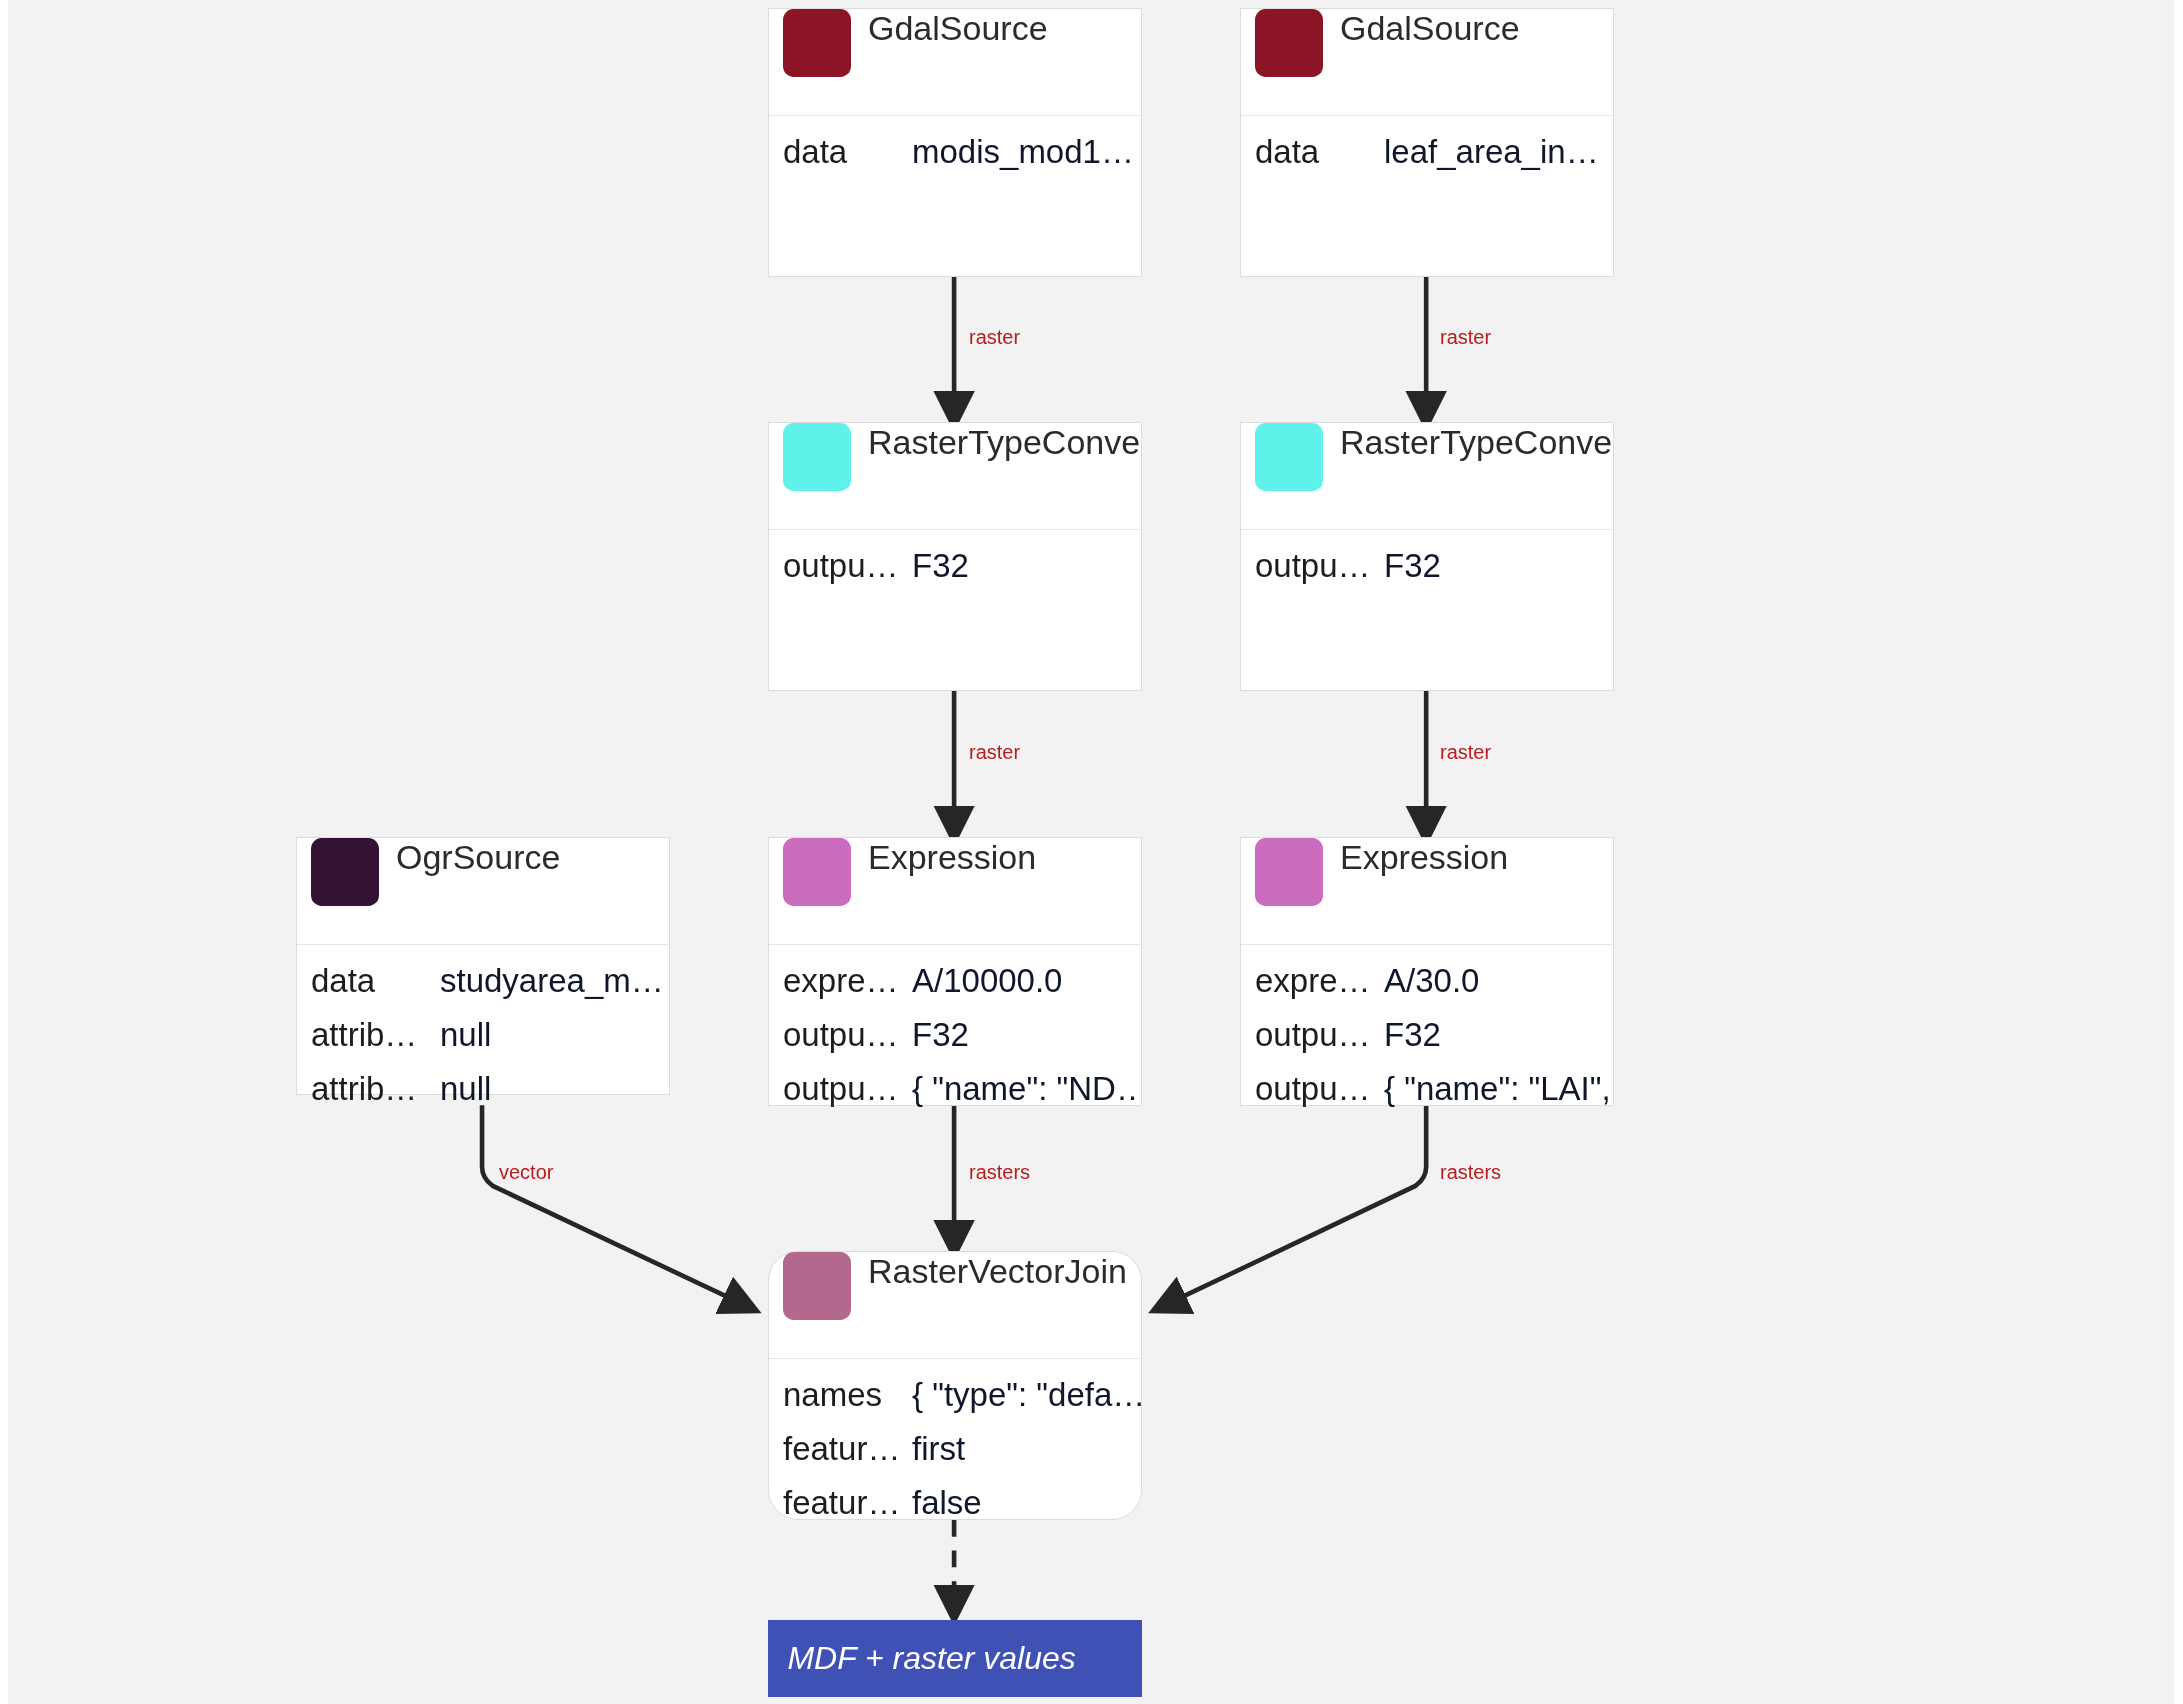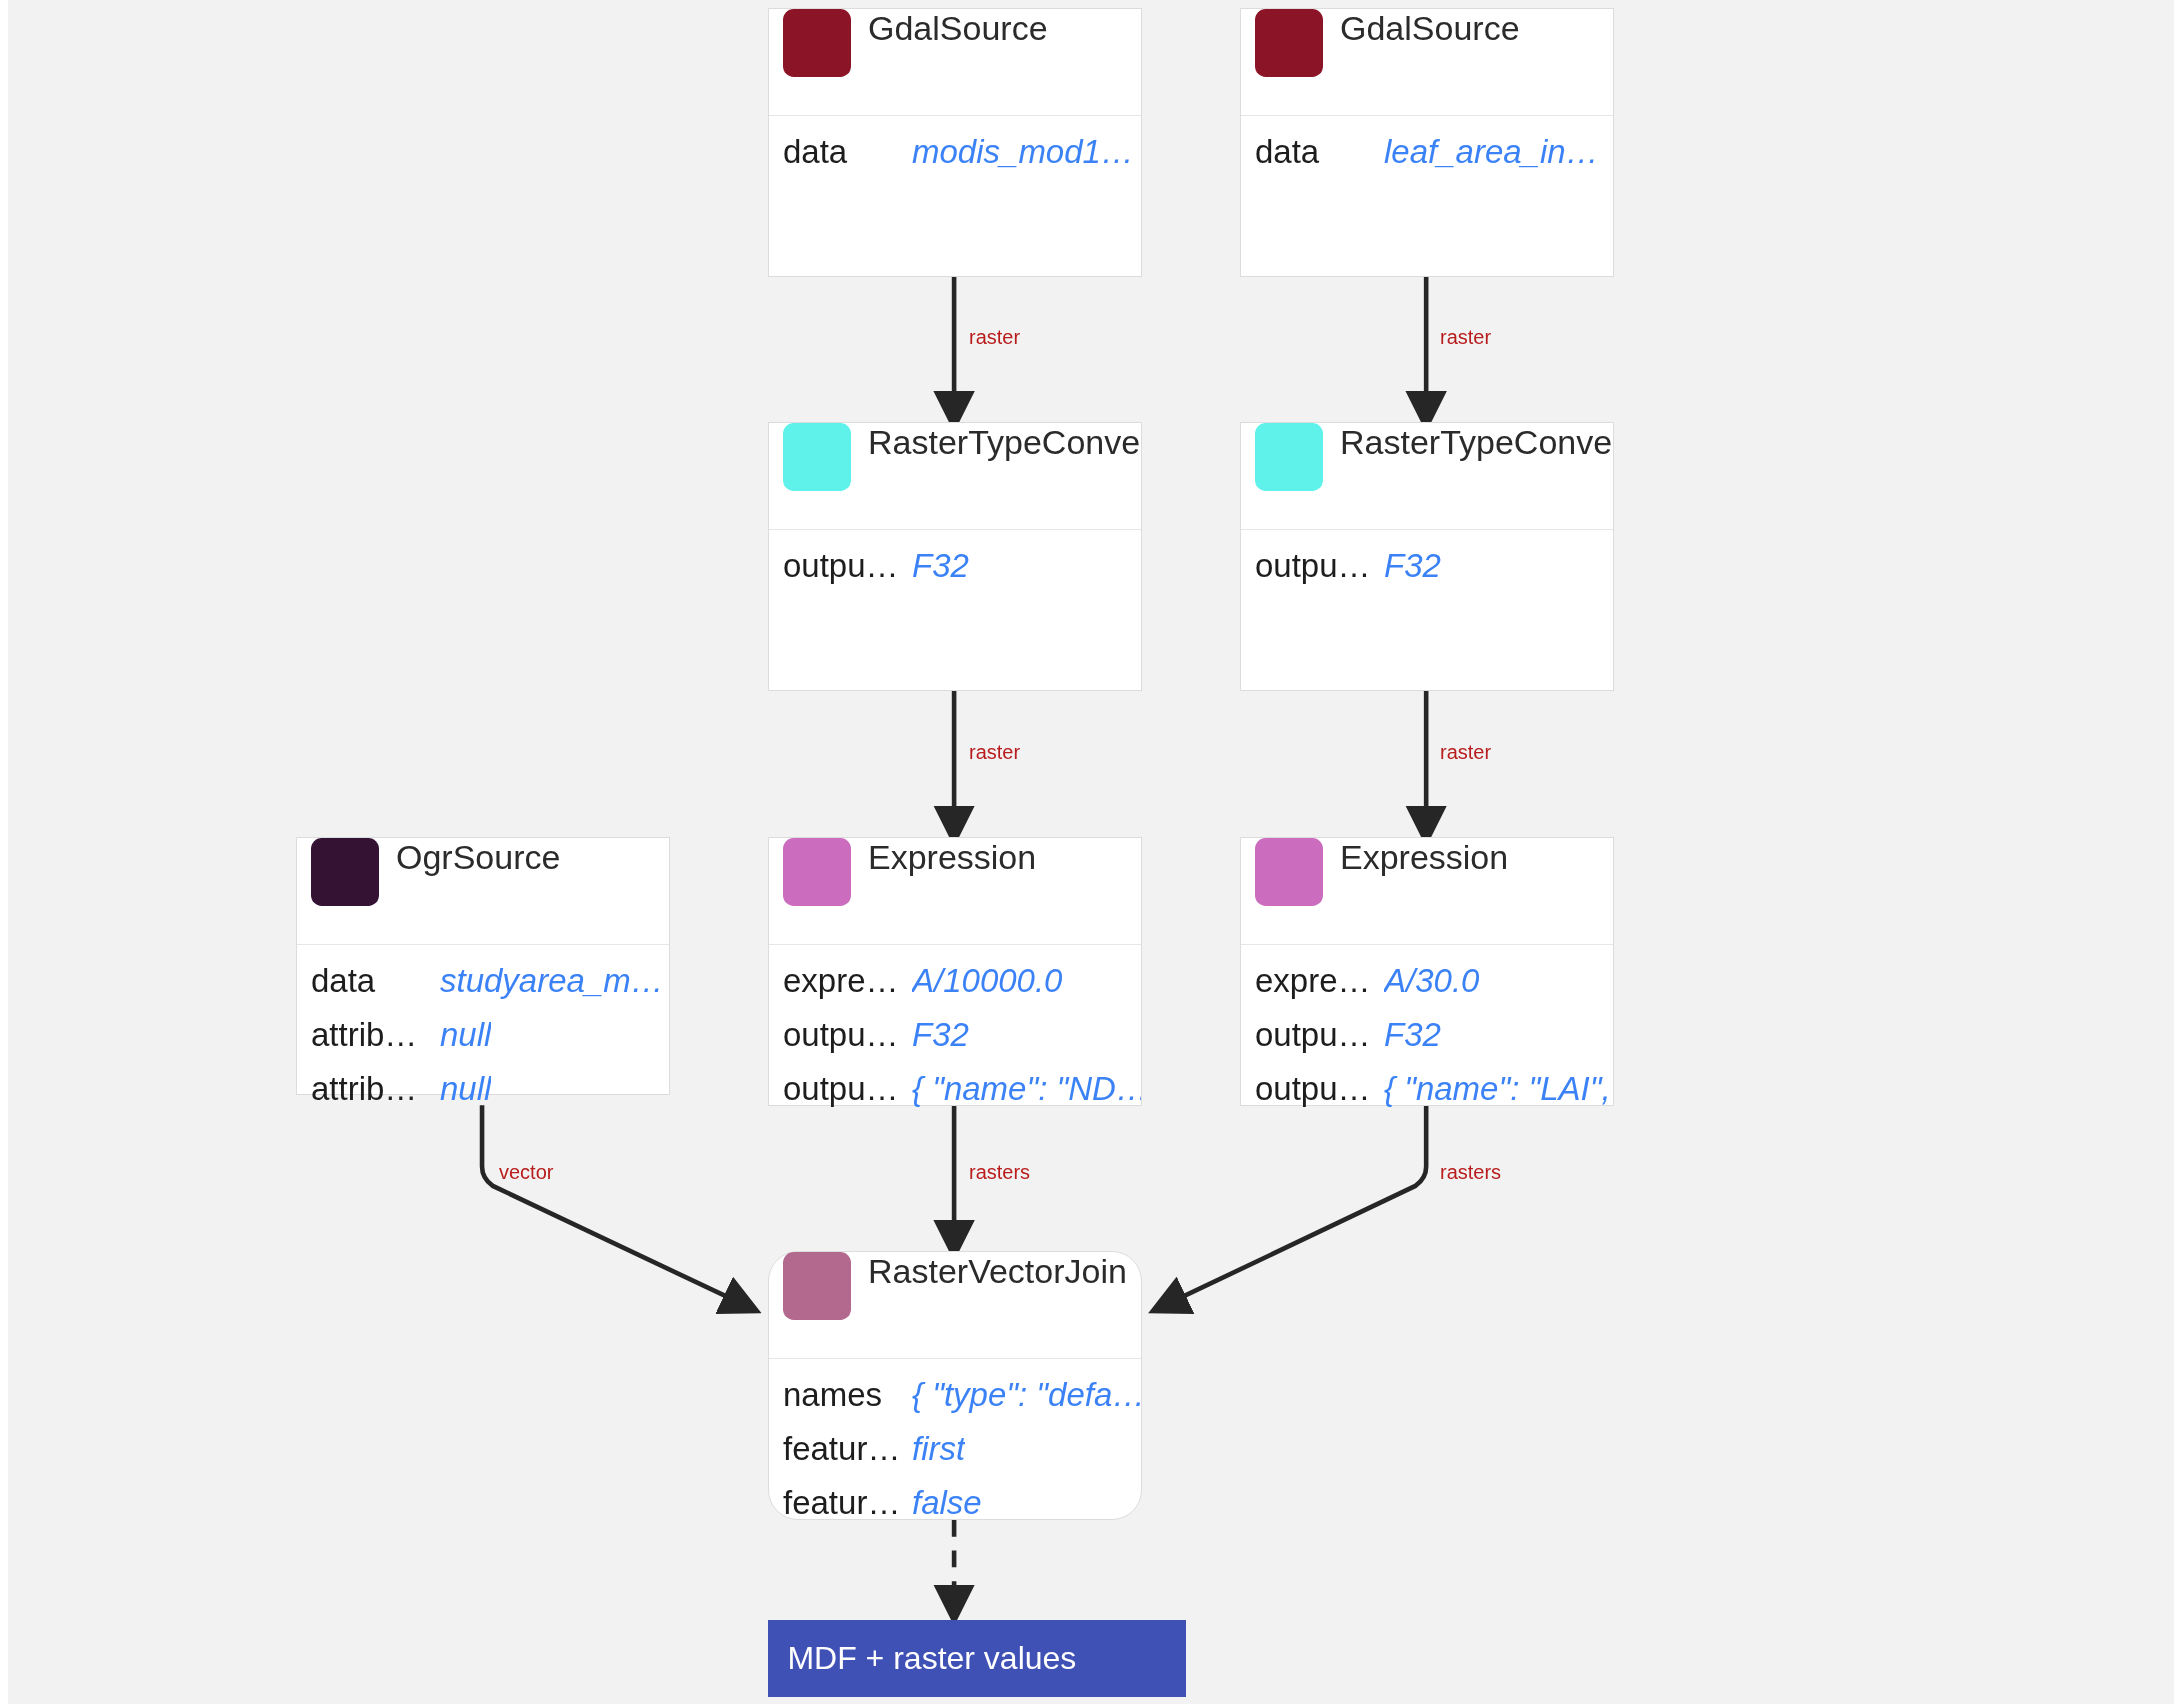--- a/index.html
+++ b/index.html
@@ -75,23 +75,22 @@
   }
   .param-key {
     font-size: 33px;
     color: #1d1d1d;
     width: 129px;
     flex: 0 0 auto;
     overflow: hidden;
   }
   .param-val {
     font-size: 33px;
-    color: #3b82f6;
-    overflow: hidden;
-    font-style: italic;
+    color: #0f172a;
+    overflow: hidden;
   }
 
   
   .result-box {
     position: absolute;
     background: #3f51b5;
     border: 1.5px solid #3f51b5;
     box-sizing: border-box;
     display: flex;
     align-items: center;
@@ -283,18 +282,18 @@
         <span class="param-key">featur…</span>
         <span class="param-val">first</span>
       </div>
       <div class="param-row">
         <span class="param-key">featur…</span>
         <span class="param-val">false</span>
       </div>
     </div>
   </div>
 
-  <div class="result-box" style="left:768px; top:1620px; width:418px; height:77px;">
+  <div class="result-box" style="left:768px; top:1620px; width:374px; height:77px;font-style:italic;">
     <span class="result-label">MDF + raster values</span>
   </div>
 
 </div>
 
 
 </body></html>

